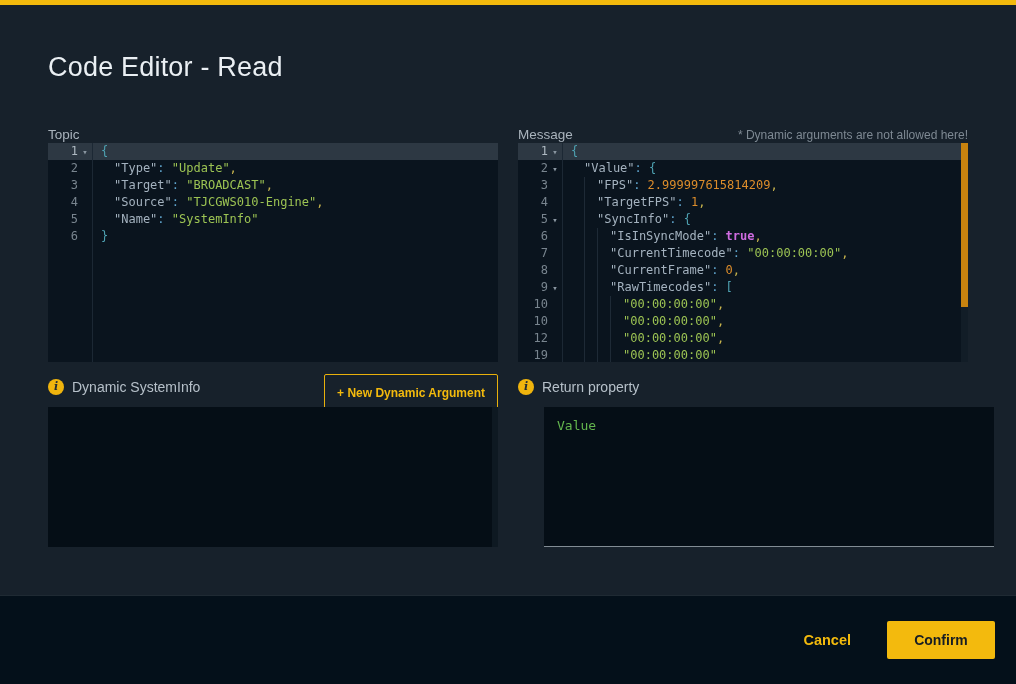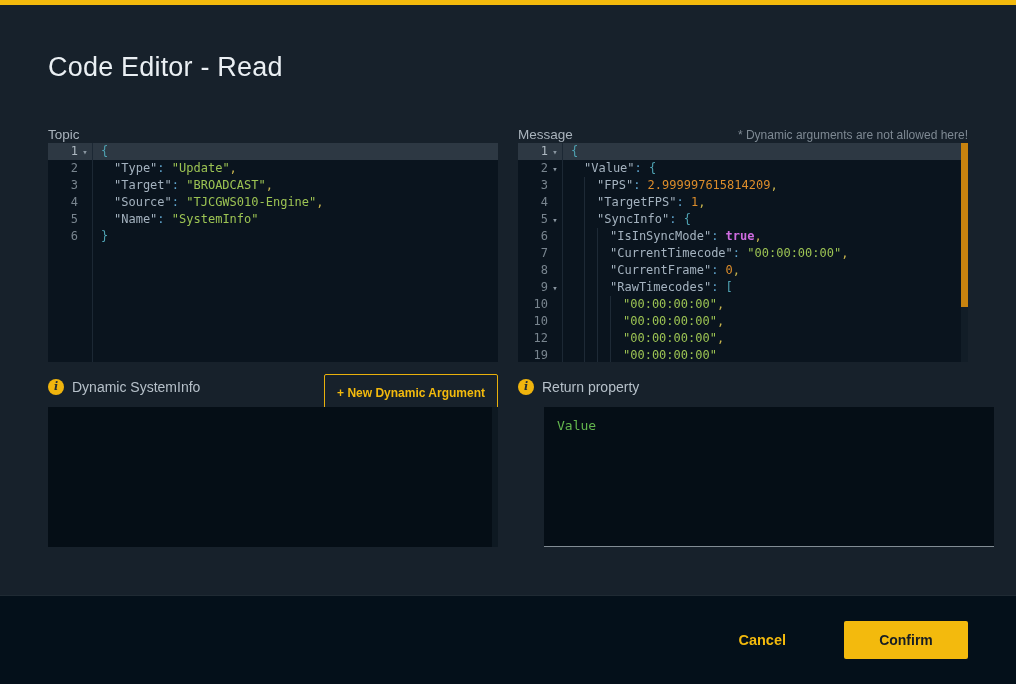--- a/index.html
+++ b/index.html
@@ -71,28 +71,28 @@
   .dark-box.right { left:544px; border-bottom:1px solid #828c94; }
   .box-scroll-track { position:absolute; right:0; top:0; bottom:0; width:6px; background:#0e1922; }
   .return-value {
     font-family:"DejaVu Sans Mono", monospace; font-size:13px; color:#63b54e;
     padding:11px 0 0 13px;
   }
 
   .footer {
     position:absolute; left:0; top:595px; width:1016px; height:89px;
     background:#04101a; border-top:1px solid #1f2a33;
-    display:flex; align-items:center; justify-content:flex-end; gap:58px; padding-right:48px;
+    display:flex; align-items:center; justify-content:flex-end; gap:36px; padding-right:21px;
   }
   .cancel-btn {
     background:none; border:none; color:#f3ba0d; font-family:"Liberation Sans", sans-serif;
     font-size:14.5px; font-weight:bold; cursor:pointer;
   }
   .confirm-btn {
-    width:124px; height:38px; background:#f3ba0d; border:none; border-radius:2px;
+    width:108px; height:38px; background:#f3ba0d; border:none; border-radius:2px;
     color:#161d24; font-family:"Liberation Sans", sans-serif; font-size:14px; font-weight:bold;
     cursor:pointer;
   }
 </style>
 </head>
 <body>
 
 <div class="accent-bar"></div>
 
 <h1 class="dialog-title">Code Editor - Read</h1>

